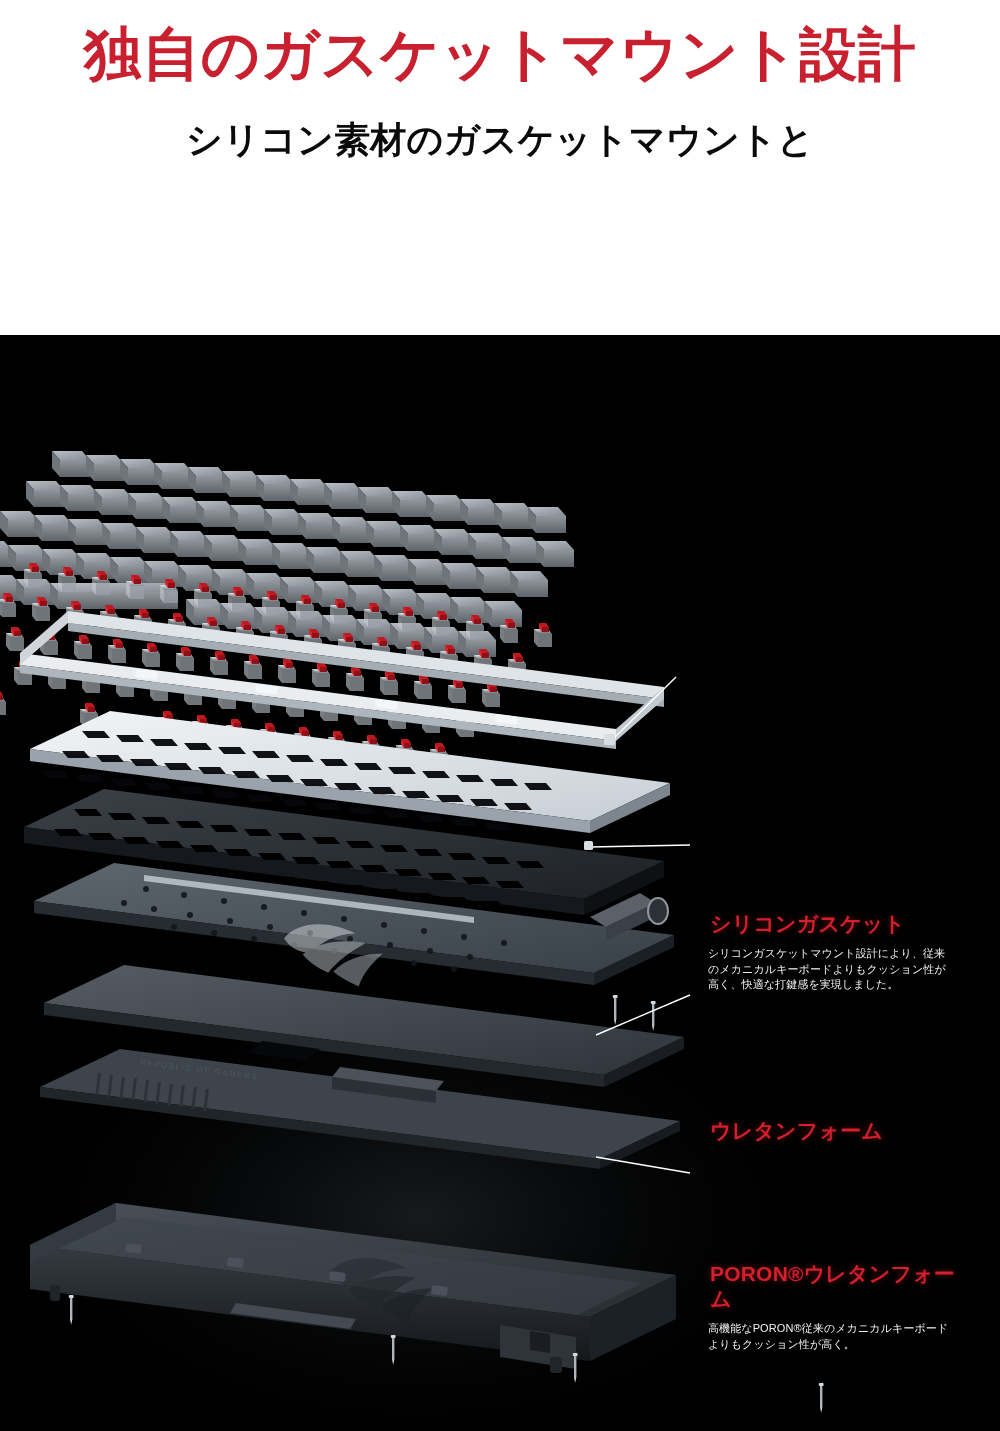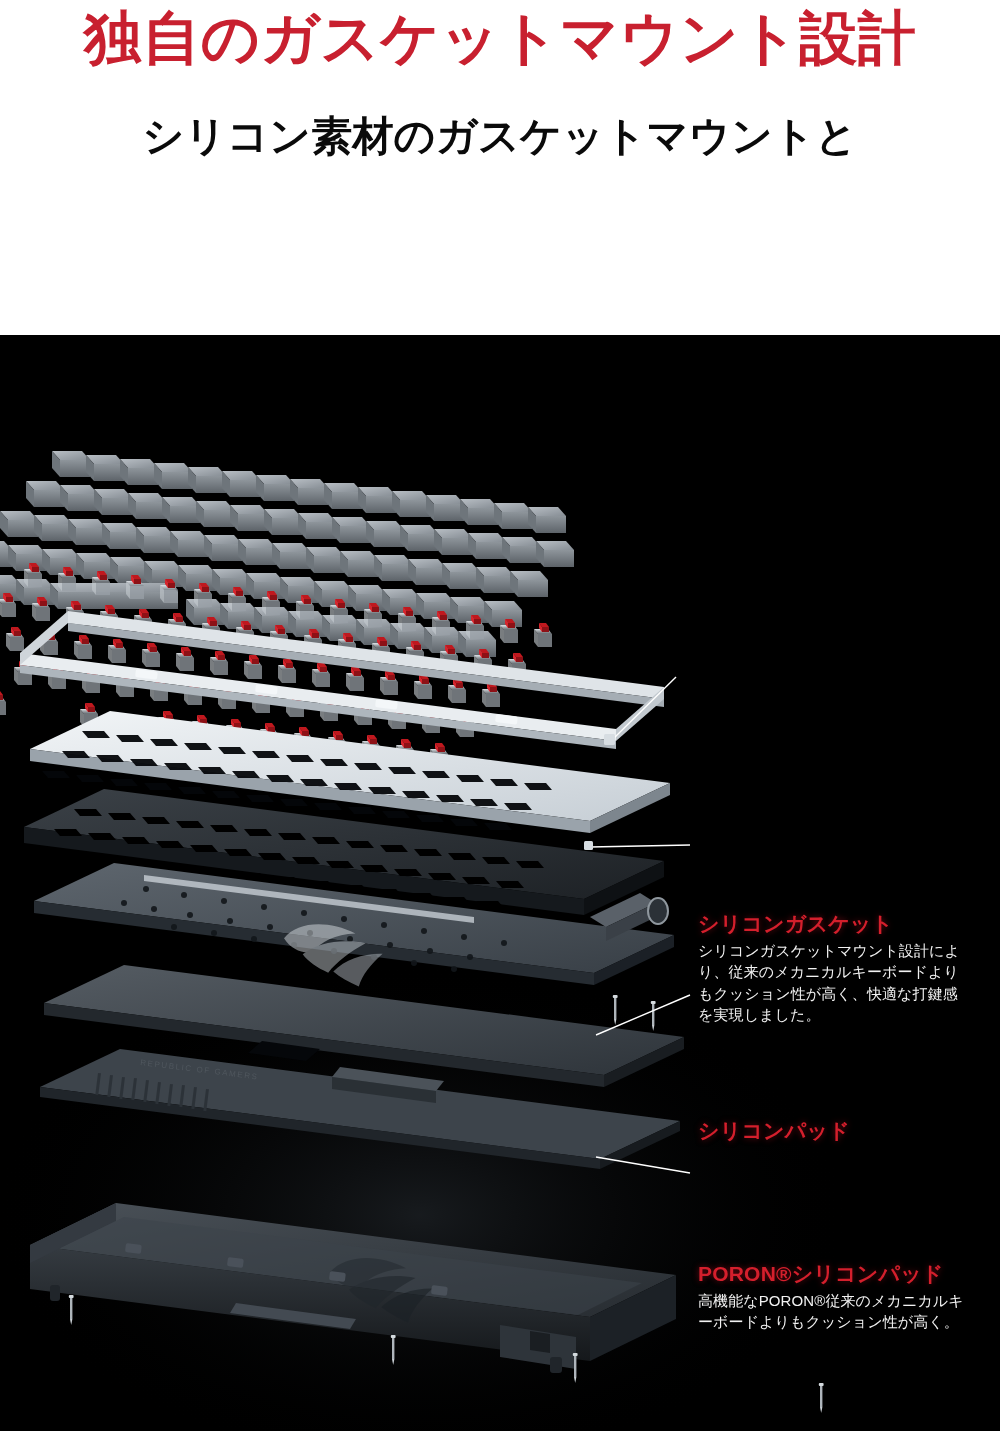--- a/index.html
+++ b/index.html
@@ -24,32 +24,32 @@
   .header {
     position: absolute;
     left: 0; top: 0;
     width: 1000px;
     height: 335px;
     background: #ffffff;
     text-align: center;
   }
   .headline {
     margin: 0;
-    padding-top: 6px;
+    padding-top: 22px;
     font-size: 58px;
     line-height: 1.12;
     font-weight: 700;
     letter-spacing: 0.5px;
     color: #c8202f;
     white-space: nowrap;
   }
   .subhead {
-    margin: 8px;
+    margin: 0;
     padding-top: 24px;
-    font-size: 41px;
+    font-size: 36px;
     line-height: 1.62;
     font-weight: 700;
     color: #0a0a0a;
     letter-spacing: 0.2px;
   }
   .subhead-line { display: block; }
 
   
   .panel {
     position: absolute;
@@ -67,31 +67,31 @@
     height: 1096px;
   }
   .stage svg { display: block; }
 
   
   .callout {
     position: absolute;
     width: 268px;
   }
   .callout-title {
-    margin: 0 0 4px 0;
+    margin: 0 0 4px 12px;
     font-size: 21px;
     font-weight: 700;
     line-height: 1.2;
     color: #d41f2c;
     text-shadow: 0 0 6px rgba(200,20,35,.55);
     letter-spacing: 0.2px;
   }
   .callout-body {
-    margin: 0;
-    font-size: 15px;
+    margin: 10px;
+    font-size: 11px;
     line-height: 1.42;
     color: #f2f2f2;
     letter-spacing: 0.1px;
   }
   #callout-gasket { left: 698px; top: 576px; }
   #callout-pad    { left: 698px; top: 783px; }
   #callout-poron  { left: 698px; top: 926px; }
 </style>
 </head>
 <body>
@@ -643,22 +643,22 @@
         </g>
       </svg>
     </div>
 
     <div class="callout" id="callout-gasket">
       <h2 class="callout-title">シリコンガスケット</h2>
       <p class="callout-body">シリコンガスケットマウント設計により、従来のメカニカルキーボードよりもクッション性が高く、快適な打鍵感を実現しました。</p>
     </div>
 
     <div class="callout" id="callout-pad">
-      <h2 class="callout-title">シリコンパッド</h2>
+      <h2 class="callout-title">ウレタンフォーム</h2>
     </div>
 
     <div class="callout" id="callout-poron">
-      <h2 class="callout-title">PORON®シリコンパッド</h2>
+      <h2 class="callout-title">PORON®ウレタンフォーム</h2>
       <p class="callout-body">高機能なPORON®従来のメカニカルキーボードよりもクッション性が高く。</p>
     </div>
 
   </div>
 </div>
 
 </body></html>

